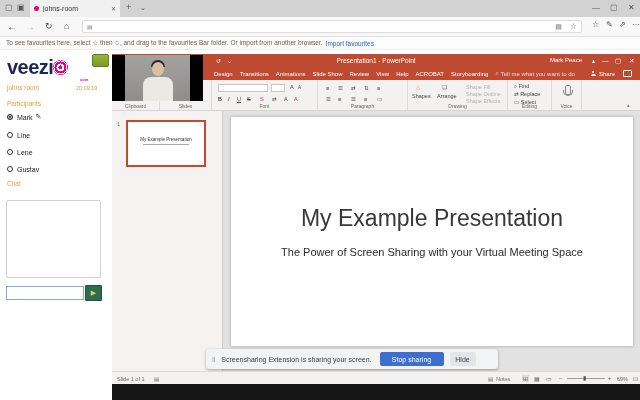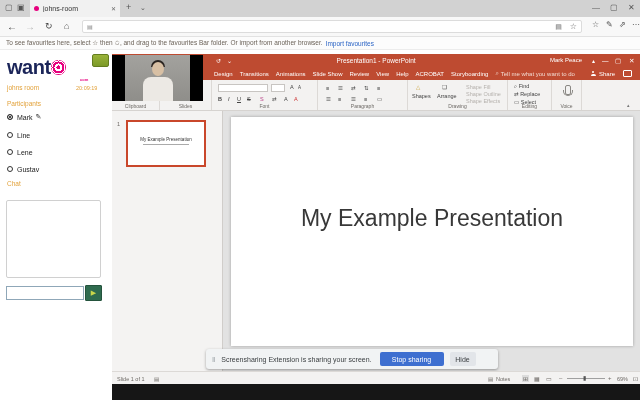--- a/index.html
+++ b/index.html
@@ -97,21 +97,21 @@
   <span class="abs g" style="left:606px;top:21px;font-size:8px;">✎</span>
   <span class="abs g" style="left:619px;top:21px;font-size:8px;">⇗</span>
   <span class="abs g" style="left:632px;top:21px;font-size:8px;">⋯</span>
 
   <div class="abs favbar">
     <span>To see favourites here, select ☆ then ✩, and drag to the favourites Bar folder. Or import from another browser.</span>
     <span class="favlink">Import favourites</span>
   </div>
 
   <div class="abs logo">
-    <span>want</span><span class="target"></span>
+    <span>veezi</span><span class="target"></span>
   </div>
   <span class="abs tld">com</span>
   <div class="abs greenbtn"></div>
   <span class="abs orange" style="left:7px;top:84px;">johns room</span>
   <span class="abs orange" style="left:76px;top:85px;font-size:5.5px;">20:09:19</span>
   <span class="abs orange" style="left:7px;top:100px;">Participants</span>
 
   <div class="abs prow" style="left:7px;top:112px;">
     <span class="radio sel"></span>
     <span class="pname">Mark</span>
@@ -244,20 +244,21 @@
   <div class="abs thumbpanel"></div>
   <span class="abs" style="left:117px;top:121px;font-size:5.5px;color:#6e6a66;">1</span>
   <div class="abs thumb">
     <div style="margin-top:15px;text-align:center;font-size:4.5px;color:#333;">My Example Presentation</div>
     <div style="margin:2px auto 0;width:46px;height:1px;background:#aaa;"></div>
   </div>
 
   <div class="abs editarea"></div>
   <div class="abs slide">
     <div style="margin-top:88px;text-align:center;font-size:23px;color:#383838;">My Example Presentation</div>
+    <div style="margin-top:14px;text-align:center;font-size:11px;color:#2b2b2b;">The Power of Screen Sharing with your Virtual Meeting Space</div>
   </div>
 
   <div class="abs webcam">
     <div class="vid">
       <div class="hair"></div>
       <div class="head"></div>
       <div class="shirt"></div>
     </div>
   </div>
 

